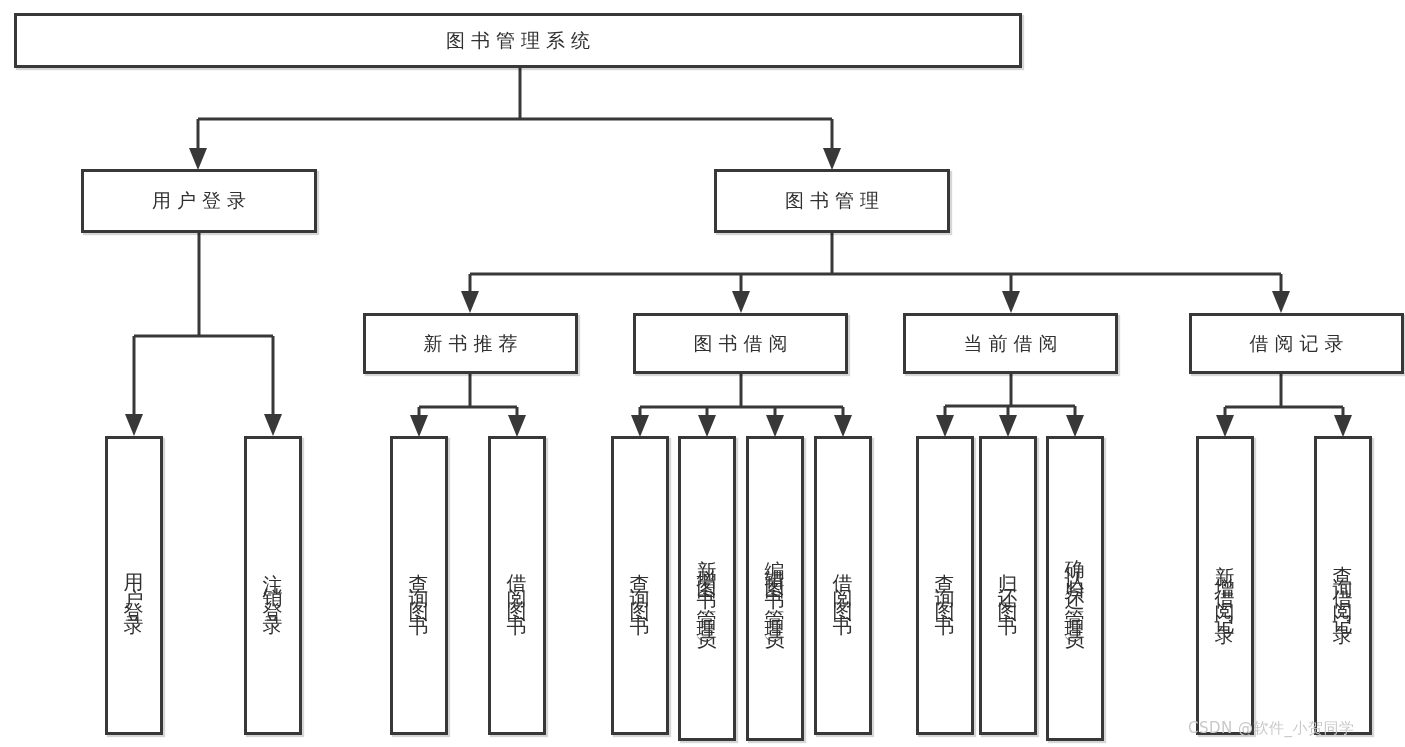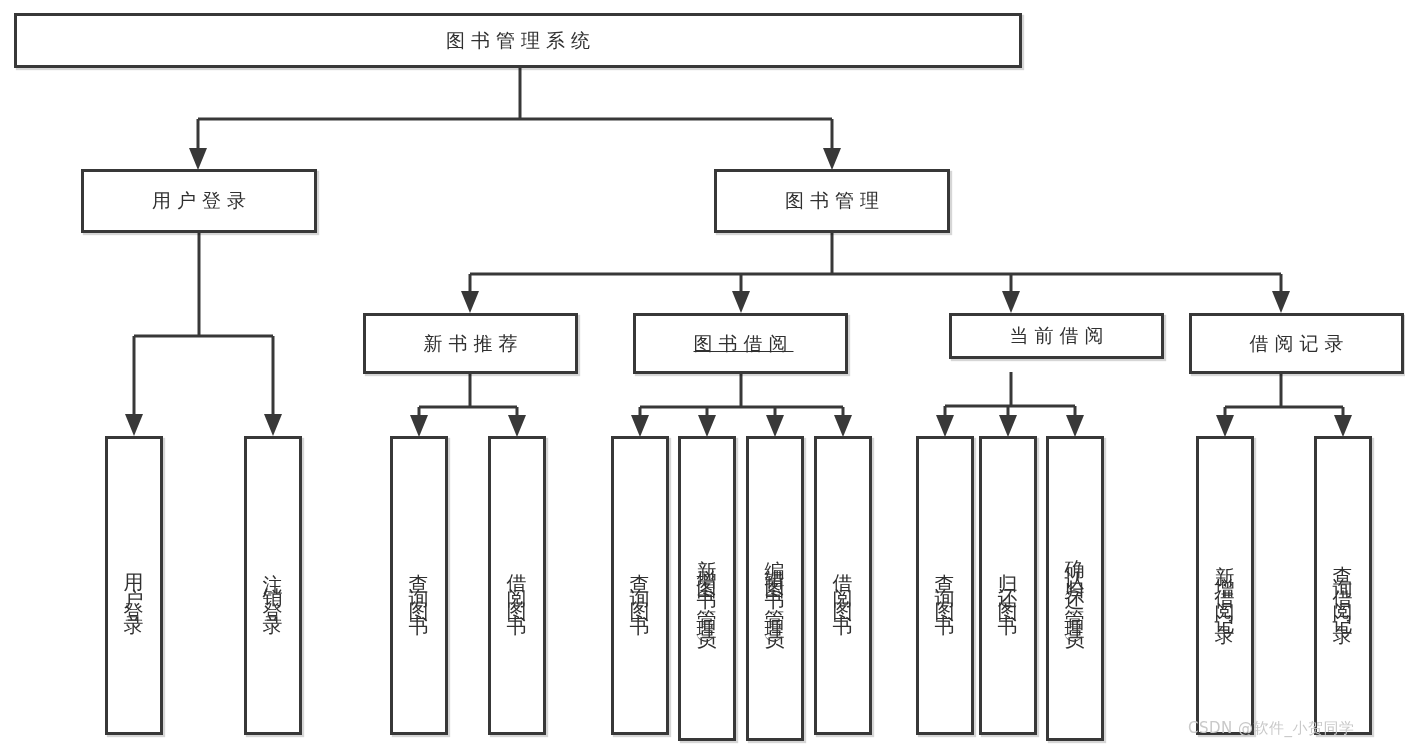--- a/index.html
+++ b/index.html
@@ -148,24 +148,24 @@
   <div class="box" style="left:81px; top:169px; width:236px; height:64px;">
     <span class="hlabel">用户登录</span>
   </div>
   <div class="box" style="left:714px; top:169px; width:236px; height:64px;">
     <span class="hlabel">图书管理</span>
   </div>
 
   <div class="box" style="left:363px; top:313px; width:215px; height:61px;">
     <span class="hlabel">新书推荐</span>
   </div>
-  <div class="box" style="left:633px; top:313px; width:215px; height:61px;text-decoration:underline;">
+  <div class="box" style="left:633px; top:313px; width:215px; height:61px;">
     <span class="hlabel">图书借阅</span>
   </div>
-  <div class="box" style="left:903px; top:313px; width:215px; height:46px;margin-left:46px;">
+  <div class="box" style="left:903px; top:313px; width:215px; height:61px;">
     <span class="hlabel">当前借阅</span>
   </div>
   <div class="box" style="left:1173px; top:313px; width:215px; height:61px;margin-left:16px;">
     <span class="hlabel">借阅记录</span>
   </div>
 
   <div class="box vbox" style="left:105px;">
     <span class="vtext sp4">用户登录</span>
   </div>
   <div class="box vbox" style="left:244px;">

